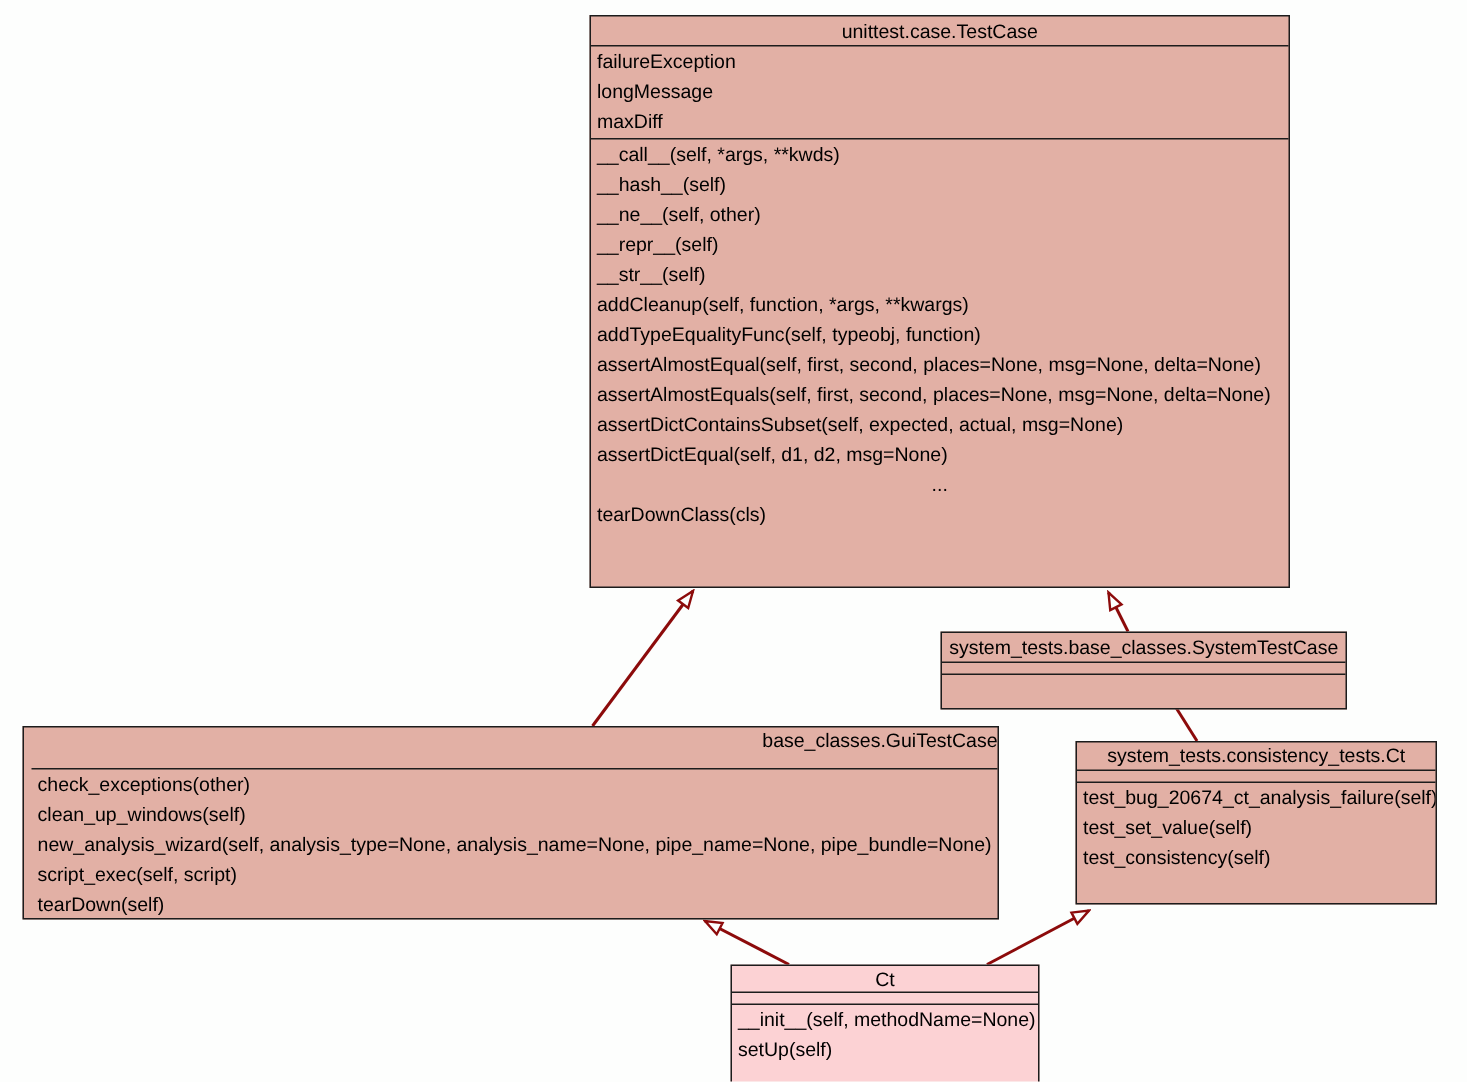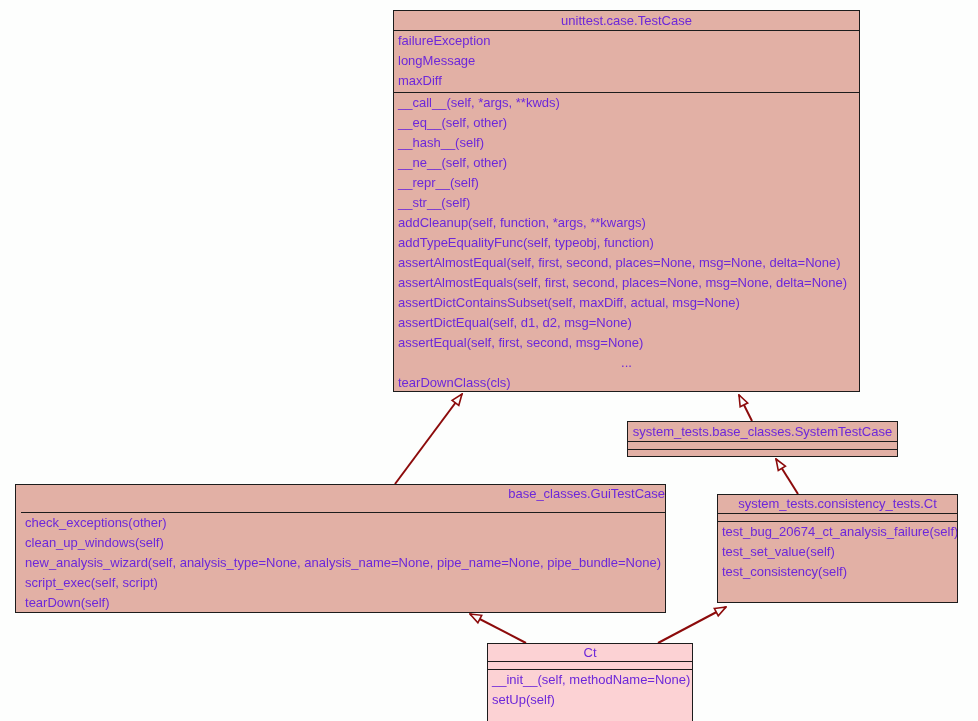--- a/index.html
+++ b/index.html
@@ -5,21 +5,21 @@
   html,body{margin:0;padding:0;}
   body{
     font-family:"Liberation Sans","DejaVu Sans",sans-serif;
     background:#fdfefd;
   }
   .canvas{
     position:relative;
     width:978px;height:721px;
     background:#fdfefd;
     overflow:hidden;
-    font-size:13px;color:#6d28d9;
+    font-size:13px;color:#000000;
   }
   .uml-box{
     position:absolute;
     border:1px solid #1c1c1c;
     display:flex;flex-direction:column;
     box-sizing:border-box;
   }
   .uml-title{
     text-align:center;
     line-height:19px;height:19px;
@@ -35,21 +35,21 @@
   .uml-row{
     line-height:20px;height:20px;
     padding:0 4px;
     white-space:nowrap;overflow:hidden;
   }
   .uml-row.center{text-align:center;}
   
   .box-testcase        {left:393px;top:10px; width:467px;height:382px;}
   .box-testcase .uml-title{height:19px;line-height:19px;}
   .box-testcase .uml-attrs{height:61px;}
-  .box-systemtestcase  {left:627px;top:421px;width:271px;height:36px;}
+  .box-systemtestcase  {left:627px;top:421px;width:271px;height:52px;}
   .box-systemtestcase .uml-title{height:19px;}
   .box-systemtestcase .uml-attrs{height:7px;}
   .box-guitestcase     {left:15px; top:484px;width:651px;height:129px;align-items:flex-end;}
   .box-guitestcase .uml-title{height:18px;line-height:18px;}
   .box-guitestcase .uml-attrs{height:8px;}
   .box-ctconsistency   {left:717px;top:494px;width:241px;height:109px;}
   .box-ctconsistency .uml-title{height:18px;line-height:18px;}
   .box-ctconsistency .uml-attrs{height:7px;}
   .box-ct              {left:487px;top:643px;width:206px;height:88px;}
   .box-ct .uml-title{height:17px;line-height:17px;}
@@ -80,32 +80,30 @@
 
   <div class="uml-box box-testcase" style="background-color: rgb(226, 176, 165);">
     <div class="uml-title">unittest.case.TestCase</div>
     <div class="uml-attrs">
         <div class="uml-row">failureException</div>
         <div class="uml-row">longMessage</div>
         <div class="uml-row">maxDiff</div>
       </div>
     <div class="uml-methods">
         <div class="uml-row">__call__(self, *args, **kwds)</div>
-        <div class="uml-row">__eq__(self, other)</div>
         <div class="uml-row">__hash__(self)</div>
         <div class="uml-row">__ne__(self, other)</div>
         <div class="uml-row">__repr__(self)</div>
         <div class="uml-row">__str__(self)</div>
         <div class="uml-row">addCleanup(self, function, *args, **kwargs)</div>
         <div class="uml-row">addTypeEqualityFunc(self, typeobj, function)</div>
         <div class="uml-row">assertAlmostEqual(self, first, second, places=None, msg=None, delta=None)</div>
         <div class="uml-row">assertAlmostEquals(self, first, second, places=None, msg=None, delta=None)</div>
-        <div class="uml-row">assertDictContainsSubset(self, maxDiff, actual, msg=None)</div>
+        <div class="uml-row">assertDictContainsSubset(self, expected, actual, msg=None)</div>
         <div class="uml-row">assertDictEqual(self, d1, d2, msg=None)</div>
-        <div class="uml-row">assertEqual(self, first, second, msg=None)</div>
         <div class="uml-row center">...</div>
         <div class="uml-row">tearDownClass(cls)</div>
       </div>
   </div>
 
   <div class="uml-box box-systemtestcase" style="background-color: rgb(226, 176, 165);">
     <div class="uml-title">system_tests.base_classes.SystemTestCase</div>
     <div class="uml-attrs"></div>
     <div class="uml-methods"></div>
   </div>

